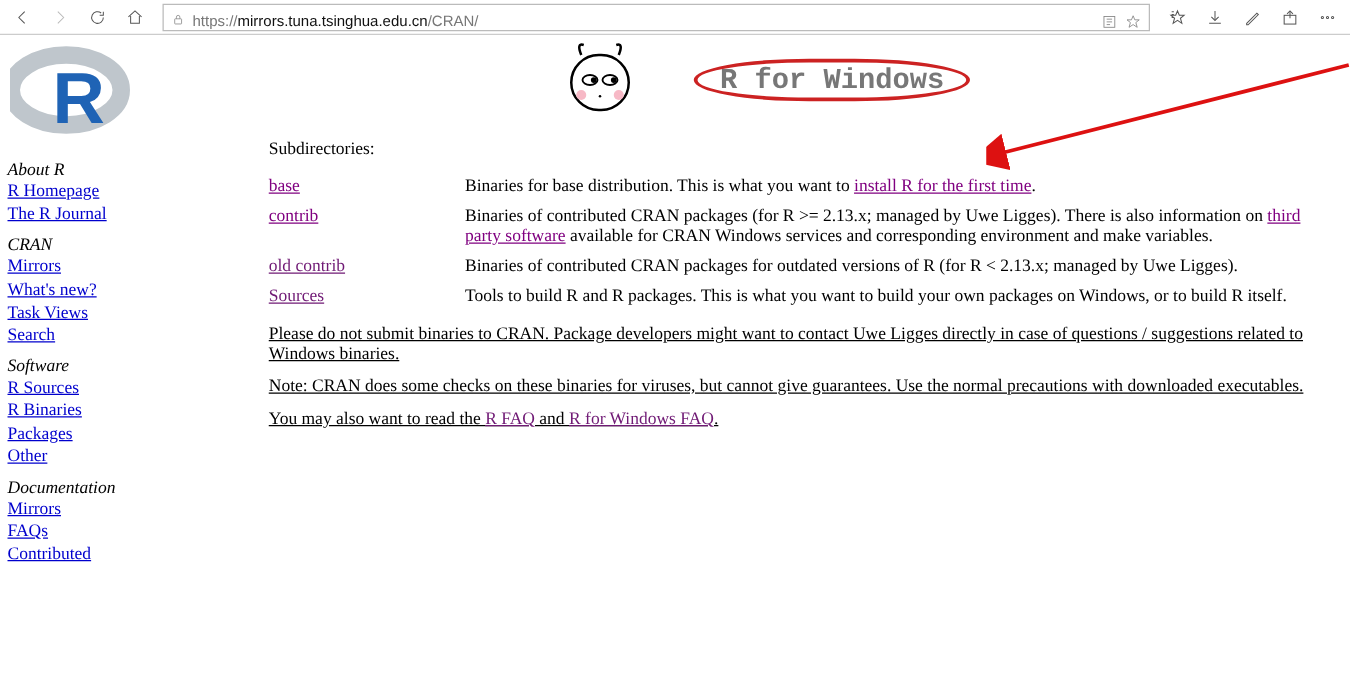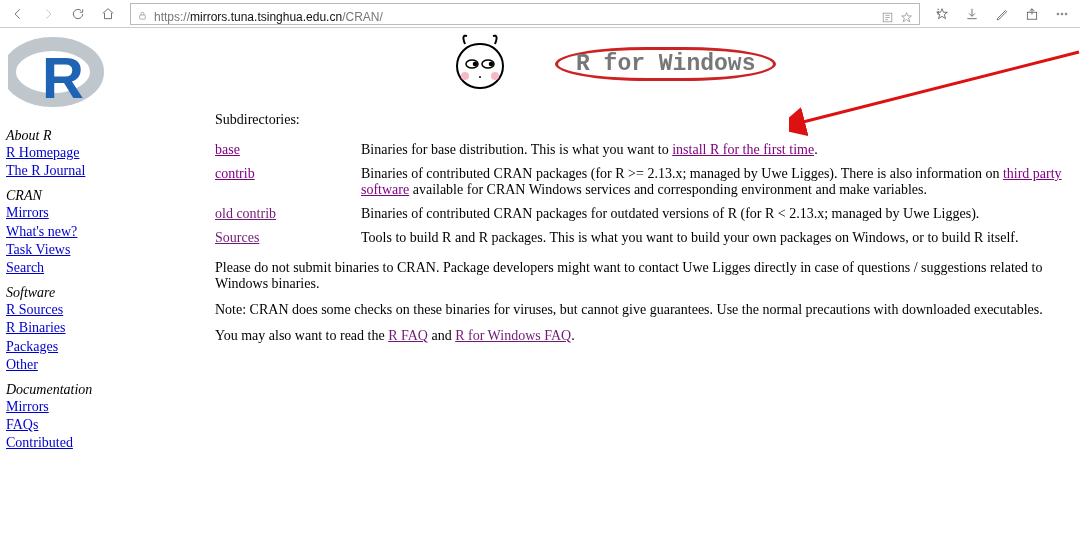--- a/index.html
+++ b/index.html
@@ -20,24 +20,24 @@
   .side { width:215px; padding:6px 0 0 6px;}
   .logo { padding:2px 0 6px 2px;}
   .navhdr { font-style:italic; font-family:"Times New Roman",serif; margin-top:8px;}
   .navlnk { display:block; color:#0000cd; text-decoration:underline; line-height:1.3; width:fit-content;}
   .main { flex:1; padding:6px 8px 0 0; position:relative;}
   .headerbar { display:flex; align-items:center; gap:40px; margin-left:230px;}
   .rfw { font-family:"Courier New",monospace; font-size:23px; color:#777; font-weight:bold; border:3px solid #cc2222; border-radius:50%/60%; padding:1px 18px; display:inline-block;}
   .subhdr { margin:18px 0 10px 0;}
   table.subdirs { border-collapse:collapse; }
   table.subdirs td { vertical-align:top; padding:4px 10px 4px 0;}
-  table.subdirs td:first-child{width:146px;}
+  table.subdirs td:first-child{width:157px;}
   a.link { color:#701a75; text-decoration:underline;}
   a.plink{ color:#800080; text-decoration:underline;}
-  p { margin:10px 0;}
+  p { margin:10px 0;text-decoration:underline;}
   
   .arrow { position:absolute; left:574px; top:18px; pointer-events:none;}
   
   .doodle { width:70px; height:60px;}
 </style>
 </head>
 <body>
 
 <div class="toolbar">
   <div class="tbtn">

